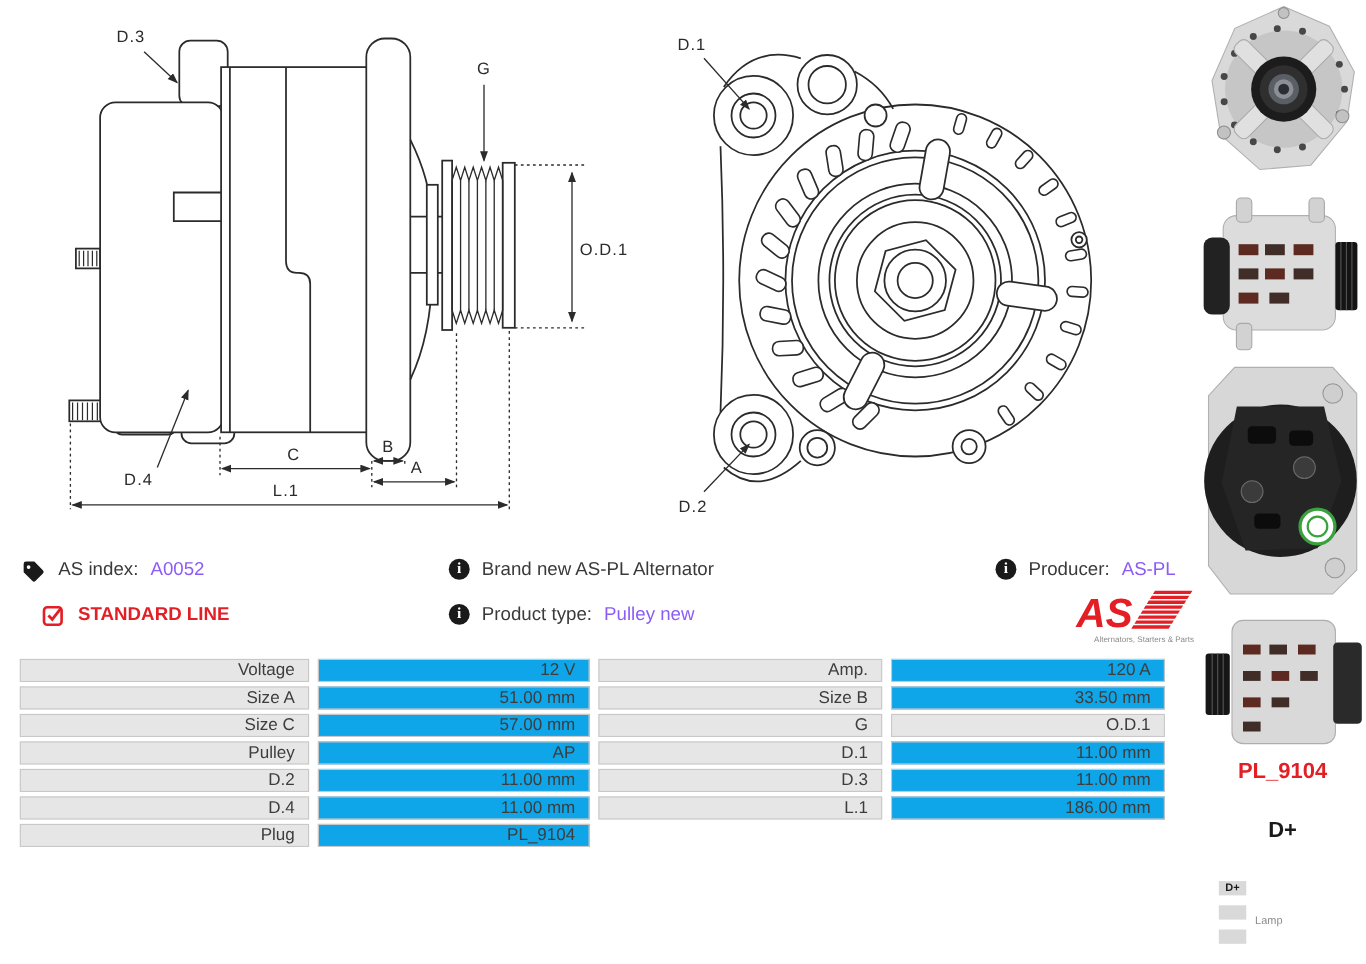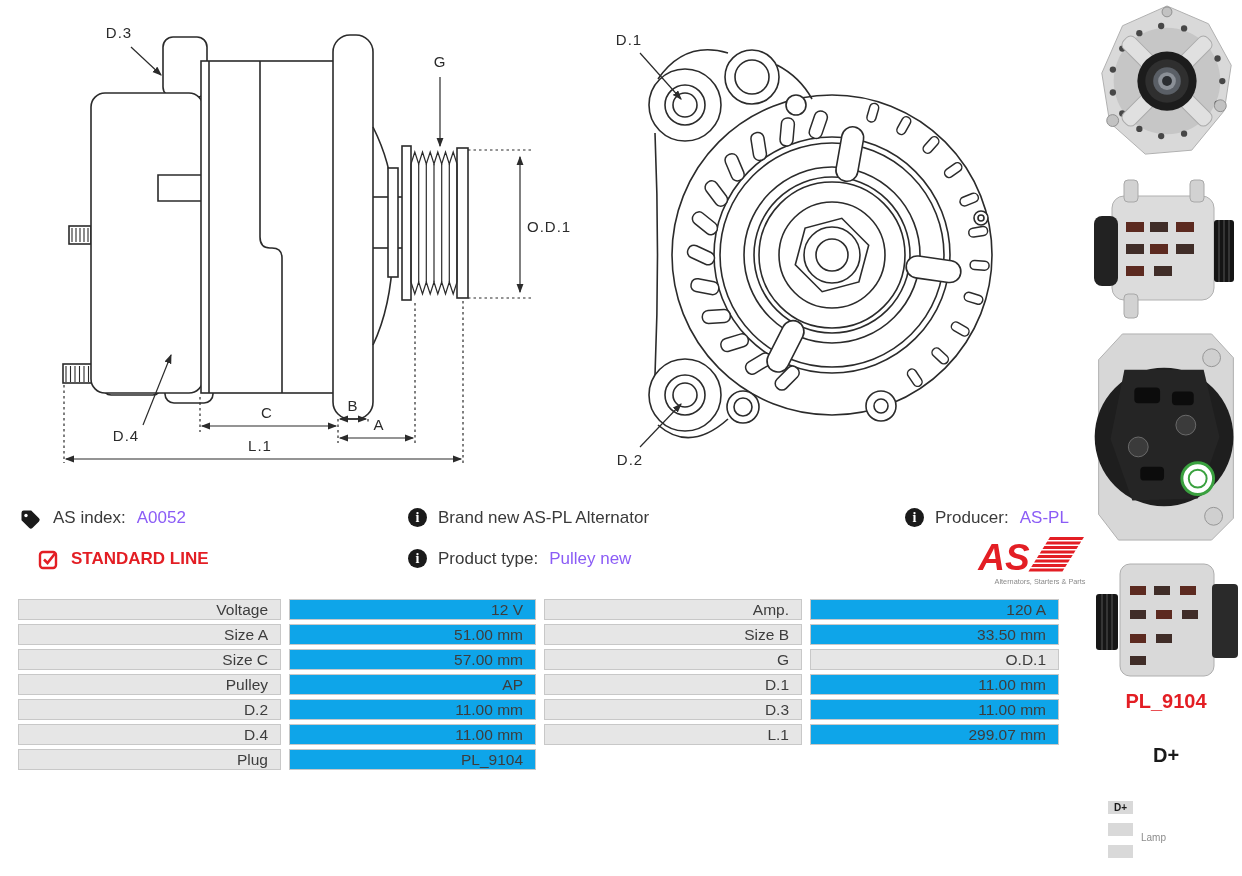--- a/index.html
+++ b/index.html
@@ -273,21 +273,21 @@
     <div class="cell val">11.00 mm</div>
     <div class="cell lbl">D.2</div>
     <div class="cell val">11.00 mm</div>
 
     <div class="cell lbl">D.3</div>
     <div class="cell val">11.00 mm</div>
     <div class="cell lbl">D.4</div>
     <div class="cell val">11.00 mm</div>
 
     <div class="cell lbl">L.1</div>
-    <div class="cell val">299.07 mm</div>
+    <div class="cell val">186.00 mm</div>
     <div class="cell lbl">Plug</div>
     <div class="cell val">PL_9104</div>
   </div>
 
   <div class="photos">
     <svg width="140" height="160" viewBox="0 0 140 162">
       <polygon points="70,2 112,20 135,62 128,108 95,148 48,152 12,120 4,70 25,22" fill="#d9d9d9" stroke="#b0b0b0"></polygon>
       <circle cx="70" cy="78" r="54" fill="#c6c6c6"></circle>
       <g id="p1-vents">
           <circle cx="126.0" cy="78.0" r="3.2"></circle>

